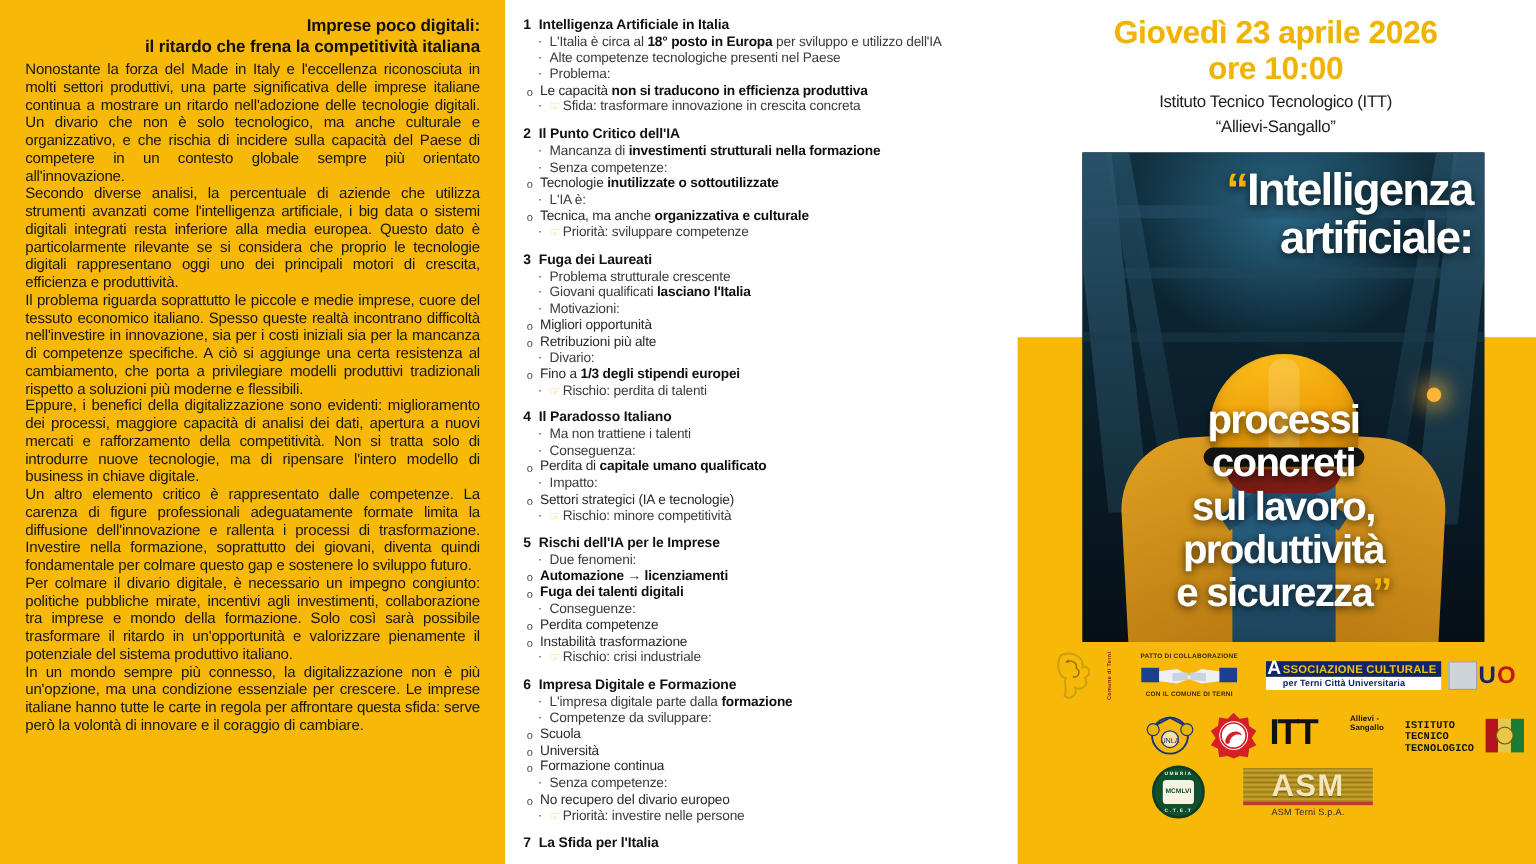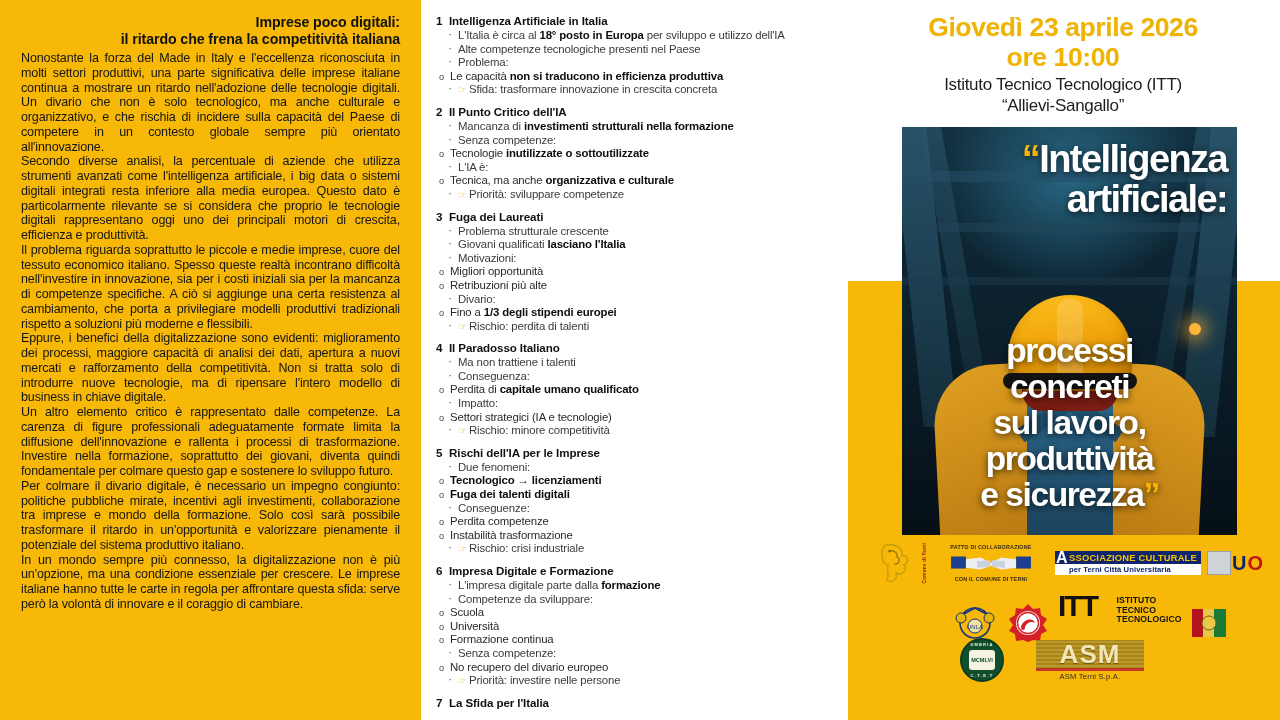--- a/index.html
+++ b/index.html
@@ -82,21 +82,21 @@
   .ev-date{
     font-size:26.5px;font-weight:bold;color:#f0b400;
     line-height:30px;letter-spacing:-.4px;margin:0;
     text-shadow:0 1px 0 rgba(0,0,0,.06);
   }
   .ev-time{
     font-size:26.5px;font-weight:bold;color:#f0b400;
     line-height:30px;letter-spacing:-.4px;margin:0 0 2px 0;
   }
   .ev-place{
-    font-size:17px;color:#1d1d1d;line-height:21px;margin:0;
+    font-size:14px;color:#1d1d1d;line-height:21px;margin:0;
     letter-spacing:-.3px;
   }
   .right-yellow{
     position:absolute;left:2px;top:281px;width:432px;height:439px;
     background:#f8b807;
   }
 
   
   .photo{
     position:absolute;left:902px;top:127px;width:335px;height:408px;
@@ -187,21 +187,21 @@
   .assoc-b{background:#ffffff;color:#10256b;font-size:7.6px;font-weight:bold;
     padding:1px 14px 1px 14px;letter-spacing:.1px;}
   .unilogo{display:flex;align-items:center;gap:1px;}
   .uni-sq{width:22px;height:22px;background:#cfd4d8;border:1px solid #9aa2a8;}
   .uni-u{font-size:20px;font-weight:bold;color:#10256b;line-height:20px;}
   .uni-o{font-size:20px;font-weight:bold;color:#c01718;line-height:20px;}
 
   .unla{width:46px;height:42px;position:relative;}
   .redstar{width:40px;height:40px;position:relative;}
   .itt-txt{font-size:30px;font-weight:bold;color:#111;line-height:28px;letter-spacing:-2px;}
-  .itt-sub{font-size:8.6px;font-weight:bold;color:#111;line-height:9.5px;letter-spacing:.1px;}
+  .itt-sub{font-size:8.6px;font-weight:bold;color:#111;line-height:9.5px;letter-spacing:.1px;font-family:Liberation Mono, monospace;}
   .itt-allievi{font-size:6.6px;font-weight:bold;color:#111;letter-spacing:.1px;margin-top:-1px;}
   .lions{width:34px;height:28px;background:linear-gradient(90deg,#b3131a 0%,#b3131a 33%,#e8c84a 33%,#e8c84a 66%,#1c7a37 66%);
     position:relative;}
   .lions-c{position:absolute;left:50%;top:50%;transform:translate(-50%,-50%);
     width:13px;height:13px;border-radius:50%;background:#e8c84a;border:1px solid #7a5c08;}
 
   .ctet{width:40px;height:40px;border-radius:50%;background:#0f4f2e;
     border:2px solid #0b3b22;position:relative;display:flex;align-items:center;justify-content:center;}
   .ctet-in{width:26px;height:20px;background:#f7f3e2;border-radius:3px;display:flex;
     align-items:center;justify-content:center;font-size:5.6px;font-weight:bold;color:#0f4f2e;}
@@ -295,21 +295,21 @@
           <li class="it d1"><span class="hand">☞</span><span>Rischio: minore competitività</span></li>
         </ul>
       </div>
       <div class="sec">
         <div class="sec-head">
           <span class="sec-num">5</span>
           <span>Rischi dell'IA per le Imprese</span>
         </div>
         <ul class="lvl">
           <li class="it d1"><span>Due fenomeni:</span></li>
-          <li class="it d2"><b>Tecnologico → licenziamenti</b></li>
+          <li class="it d2"><b>Automazione → licenziamenti</b></li>
           <li class="it d2"><b>Fuga dei talenti digitali</b></li>
           <li class="it d1"><span>Conseguenze:</span></li>
           <li class="it d2"><span>Perdita competenze</span></li>
           <li class="it d2"><span>Instabilità trasformazione</span></li>
           <li class="it d1"><span class="hand">☞</span><span>Rischio: crisi industriale</span></li>
         </ul>
       </div>
       <div class="sec">
         <div class="sec-head">
           <span class="sec-num">6</span>
@@ -437,21 +437,21 @@
         <svg viewBox="0 0 40 40" width="40" height="40">
           <path d="M20 1 L25 6 L32 5 L33 12 L39 16 L35 22 L39 28 L33 31 L32 38 L25 37 L20 39 L15 37 L8 38 L7 31 L1 28 L5 22 L1 16 L7 12 L8 5 L15 6 Z" fill="#d42027"></path>
           <circle cx="20" cy="20" r="12" fill="#ffffff"></circle>
           <circle cx="20" cy="20" r="10.5" fill="none" stroke="#d42027" stroke-width="1.4"></circle>
           <path d="M13 24 C15 16 25 14 27 20 C24 18 19 19 17 24 Z" fill="#d42027"></path>
           <circle cx="15" cy="25" r="2" fill="#d42027"></circle>
         </svg>
       </div>
 
       <div style="display:flex;align-items:flex-start;gap:4px;">
-        <div style="display:flex;flex-direction:column;gap:28px;">
+        <div style="display:flex;flex-direction:row;gap:28px;">
           <div class="itt-txt">ITT</div>
           <div class="itt-allievi">Allievi - Sangallo</div>
         </div>
         <div style="margin-top:4px;">
           <div class="itt-sub">ISTITUTO</div>
           <div class="itt-sub">TECNICO</div>
           <div class="itt-sub">TECNOLOGICO</div>
         </div>
       </div>
 

